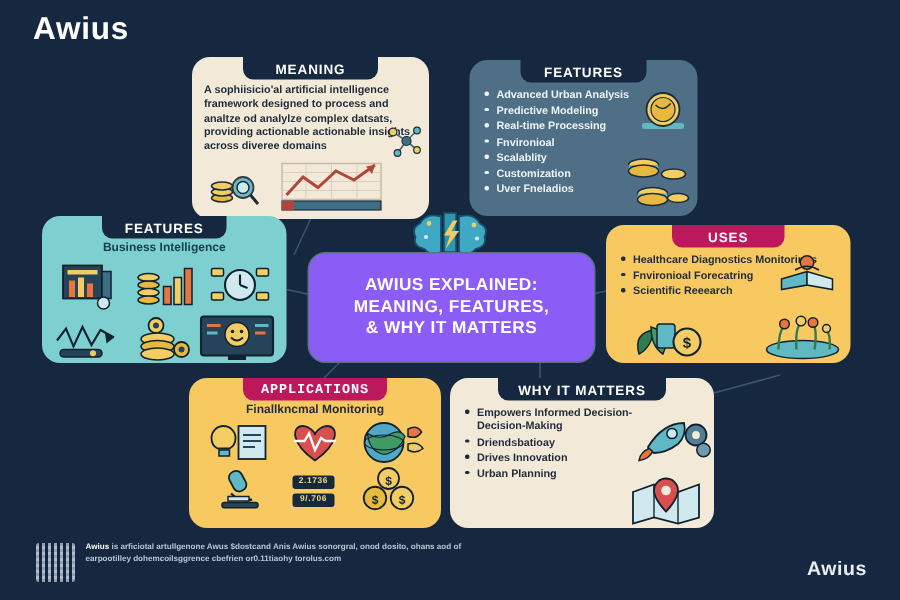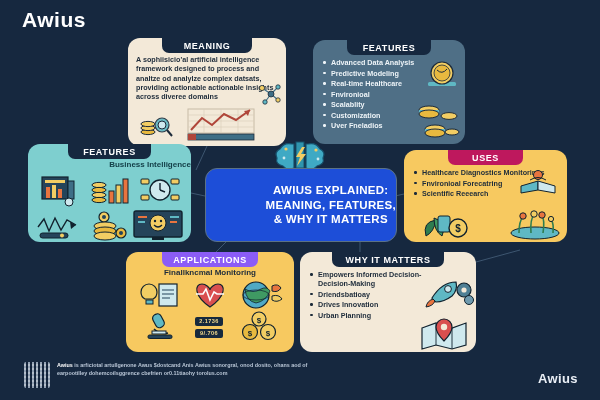--- a/index.html
+++ b/index.html
@@ -45,41 +45,41 @@
   #meaning{left:128px;top:38px;width:158px;height:108px;background:#f3e9d8;color:#1d2b3a;}
   #meaning .card-title{background:#16283f;color:#fff;margin:0 34px;border-radius:0 0 7px 7px;}
 
   
   #features-top{left:313px;top:40px;width:152px;height:104px;background:#4f6f86;color:#eef4f8;}
   #features-top .card-title{background:#16283f;color:#fff;margin:0 34px;border-radius:0 0 7px 7px;}
 
   
   #features-left{left:28px;top:144px;width:163px;height:98px;background:#7ecfcf;color:#123038;}
   #features-left .card-title{background:#16283f;color:#fff;margin:0 40px;border-radius:0 0 7px 7px;}
-  #features-left .card-sub{color:#15414a;text-align:right;}
+  #features-left .card-sub{color:#15414a;}
 
   
   #uses{left:404px;top:150px;width:163px;height:92px;background:#f6cköpf;}
   #uses{background:#f7c960;color:#1d2b3a;}
   #uses .card-title{background:#be185d;color:#fff;margin:0 44px;border-radius:0 0 7px 7px;}
 
   
   #applications{left:126px;top:252px;width:168px;height:100px;background:#f7c960;color:#1d2b3a;}
-  #applications .card-title{background:#8b5cf6;color:#fff;margin:0 36px;border-radius:0 0 7px 7px;}
+  #applications .card-title{background:#be185d;color:#fff;margin:0 36px;border-radius:0 0 7px 7px;font-family:Liberation Mono, monospace;}
   #applications .card-sub{color:#1d2b3a;}
 
   
   #why{left:300px;top:252px;width:176px;height:100px;background:#f3e9d8;color:#1d2b3a;}
   #why .card-title{background:#16283f;color:#fff;margin:0 32px;border-radius:0 0 7px 7px;}
 
   
   #hub{
     position:absolute;left:205px;top:168px;width:190px;height:72px;
-    border:1.4px solid #5b7285;border-radius:12px;background:#1d4ed8;
-    display:flex;align-items:center;justify-content:flex-end;
+    border:1.4px solid #5b7285;border-radius:12px;background:#8b5cf6;
+    display:flex;align-items:center;justify-content:center;
   }
   #hub .hub-text{
     text-align:center;color:#ffffff;font-weight:700;
     font-size:11.5px;line-height:1.28;letter-spacing:.3px;
   }
   #brain{position:absolute;left:272px;top:138px;width:56px;height:34px;}
 
   
   #footer{position:absolute;left:24px;bottom:12px;display:flex;gap:7px;align-items:flex-start;}
   #qr{width:26px;height:26px;flex:none;background:
@@ -159,23 +159,23 @@
         <circle cx="15" cy="12" r="3" fill="#3e6e86" stroke="#1d2b3a" stroke-width=".8"></circle>
         <circle cx="9" cy="20" r="2.2" fill="#5fb8c4" stroke="#1d2b3a" stroke-width=".8"></circle>
         <circle cx="22" cy="18" r="2.2" fill="#f2cd63" stroke="#1d2b3a" stroke-width=".8"></circle>
       </svg>
     </span>
   </div>
 
   <div class="card" id="features-top">
     <div class="card-title">FEATURES</div>
     <ul class="bullets">
-      <li>Advanced Data Analysis</li>
+      <li>Advanced Urban Analysis</li>
       <li>Predictive Modeling</li>
-      <li>Real-time Healthcare</li>
+      <li>Real-time Processing</li>
       <li>Fnvironioal</li>
       <li>Scalablity</li>
       <li>Customization</li>
       <li>Uver Fneladios</li>
     </ul>
     <span style="position:absolute;right:6px;top:20px;">
       <svg width="34" height="30" viewBox="0 0 34 30">
         <rect x="3" y="22" width="28" height="4" rx="1.5" fill="#5fb8c4"></rect>
         <circle cx="17" cy="13" r="11" fill="#f2cd63" stroke="#1d2b3a" stroke-width="1.2"></circle>
         <circle cx="17" cy="13" r="8" fill="#e8b93f" stroke="#1d2b3a" stroke-width=".8"></circle>

